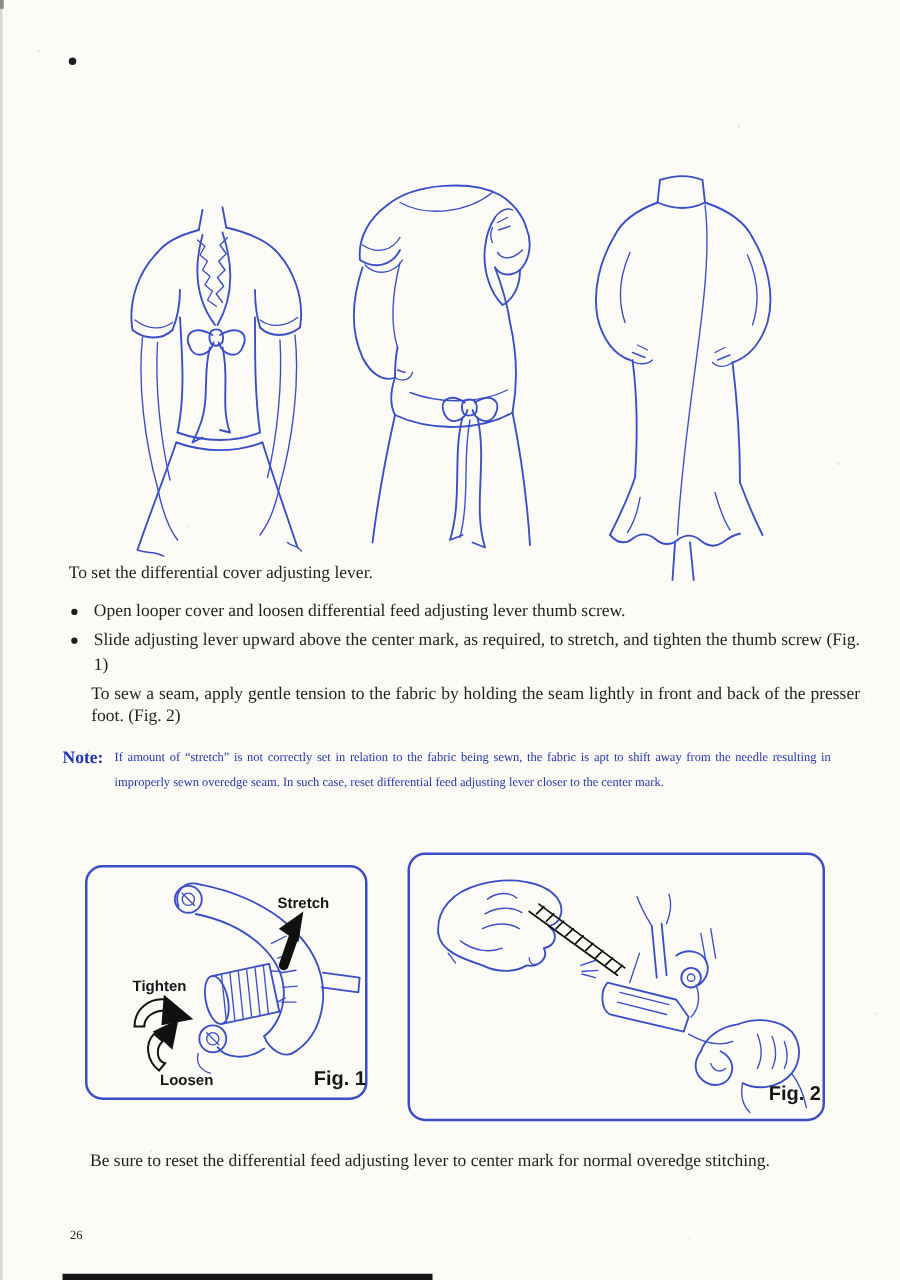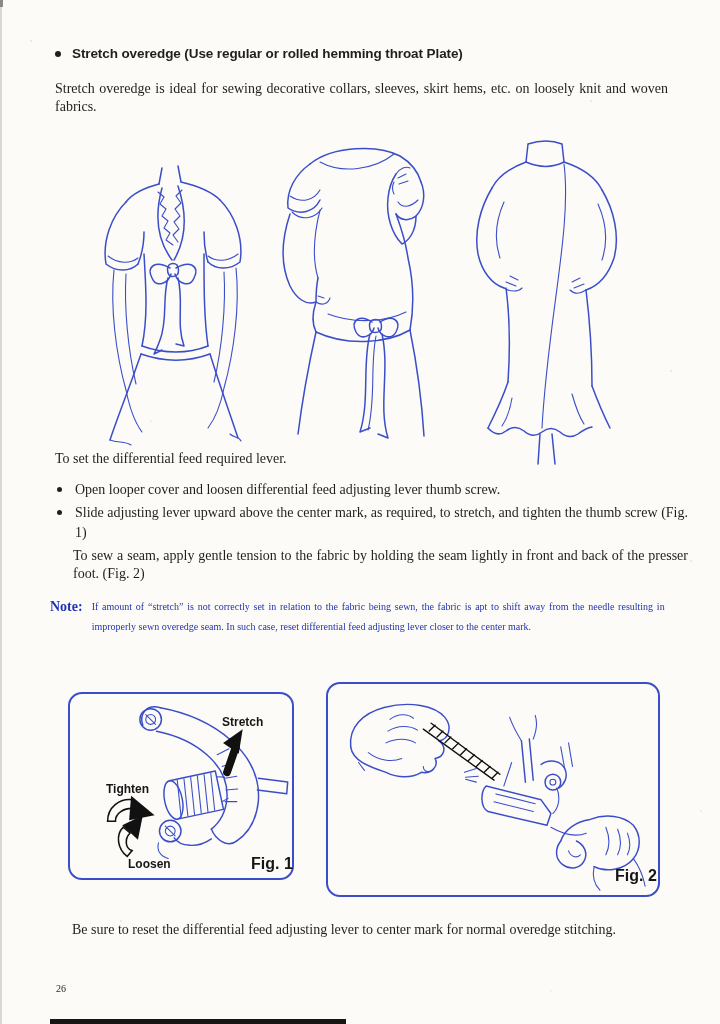--- a/index.html
+++ b/index.html
@@ -55,24 +55,22 @@
 
 <div class="page">
 
   <div class="abs edge-line" style="left:0;top:0;width:2px;height:1024px;"></div>
   <div class="abs corner-mark" style="left:0;top:0;width:3px;height:7px;"></div>
   <div class="abs scan-bar" style="left:50px;top:1019px;width:296px;height:5px;"></div>
   <div class="abs speckles" style="left:30px;top:40px;"></div>
 
   <div class="abs heading" style="left:55px;top:46px;width:560px;">
     <span class="dot"></span>
-    <span>Stretch overedge (Use regular or rolled hemming throat Plate)</span>
-  </div>
-
-  <div class="abs body-text" style="left:55px;top:80px;width:613px;">Stretch overedge is ideal for sewing decorative collars, sleeves, skirt hems, etc. on loosely knit and woven fabrics.</div>
+  </div>
+
 
   <div class="abs" style="left:0;top:0;width:720px;height:480px;">
 
     <svg class="abs" style="left:92px;top:158px;" width="168" height="290" viewBox="0 0 168 290">
       <path class="b" d="M70,10 L67,26 M86,8 L89,24"></path>
       <path class="b" d="M67,26 C52,30 40,36 34,44 M89,24 C106,28 120,34 128,42"></path>
       <path class="b" d="M34,44 C20,58 10,82 14,106 C24,114 38,114 46,106"></path>
       <path class="b2" d="M16,98 C26,106 38,106 46,100"></path>
       <path class="b" d="M46,106 C50,96 52,84 52,74"></path>
       <path class="b" d="M128,42 C142,56 152,80 148,104 C138,112 124,112 116,104"></path>
@@ -132,21 +130,21 @@
       <path class="b2" d="M134,152 C128,156 122,156 118,152 M132,146 l-10,4 M128,140 l-8,4"></path>
       <path class="b" d="M54,150 C58,180 58,214 56,244 M134,152 C138,184 140,218 140,248"></path>
       <path class="b2" d="M112,26 C120,90 96,180 90,290"></path>
       <path class="b" d="M56,244 C50,262 42,278 36,290 M140,248 C146,264 152,278 158,290"></path>
       <path class="b" d="M36,290 q9,10 18,3 q9,-7 18,0 q9,8 18,1 q9,-7 18,0 q9,8 18,2 q8,-6 14,-7"></path>
       <path class="b2" d="M60,260 C58,272 54,282 50,288 M120,256 C124,270 128,280 132,286"></path>
       <path class="b" d="M88,296 L86,326 M100,296 L103,326"></path>
     </svg>
   </div>
 
-  <div class="abs body-text single" style="left:55px;top:450px;width:615px;">To set the differential feed required lever.</div>
+  <div class="abs body-text single" style="left:55px;top:450px;width:615px;">To set the differential cover adjusting lever.</div>
 
   <div class="abs bullet-row" style="left:55px;top:480px;width:613px;">
     <span class="bdot"></span>
     <span>Open looper cover and loosen differential feed adjusting lever thumb screw.</span>
   </div>
 
   <div class="abs bullet-row" style="left:55px;top:503px;width:613px;">
     <span class="bdot"></span>
     <span>Slide adjusting lever upward above the center mark, as required, to stretch, and tighten the thumb screw (Fig. 1)</span>
   </div>

